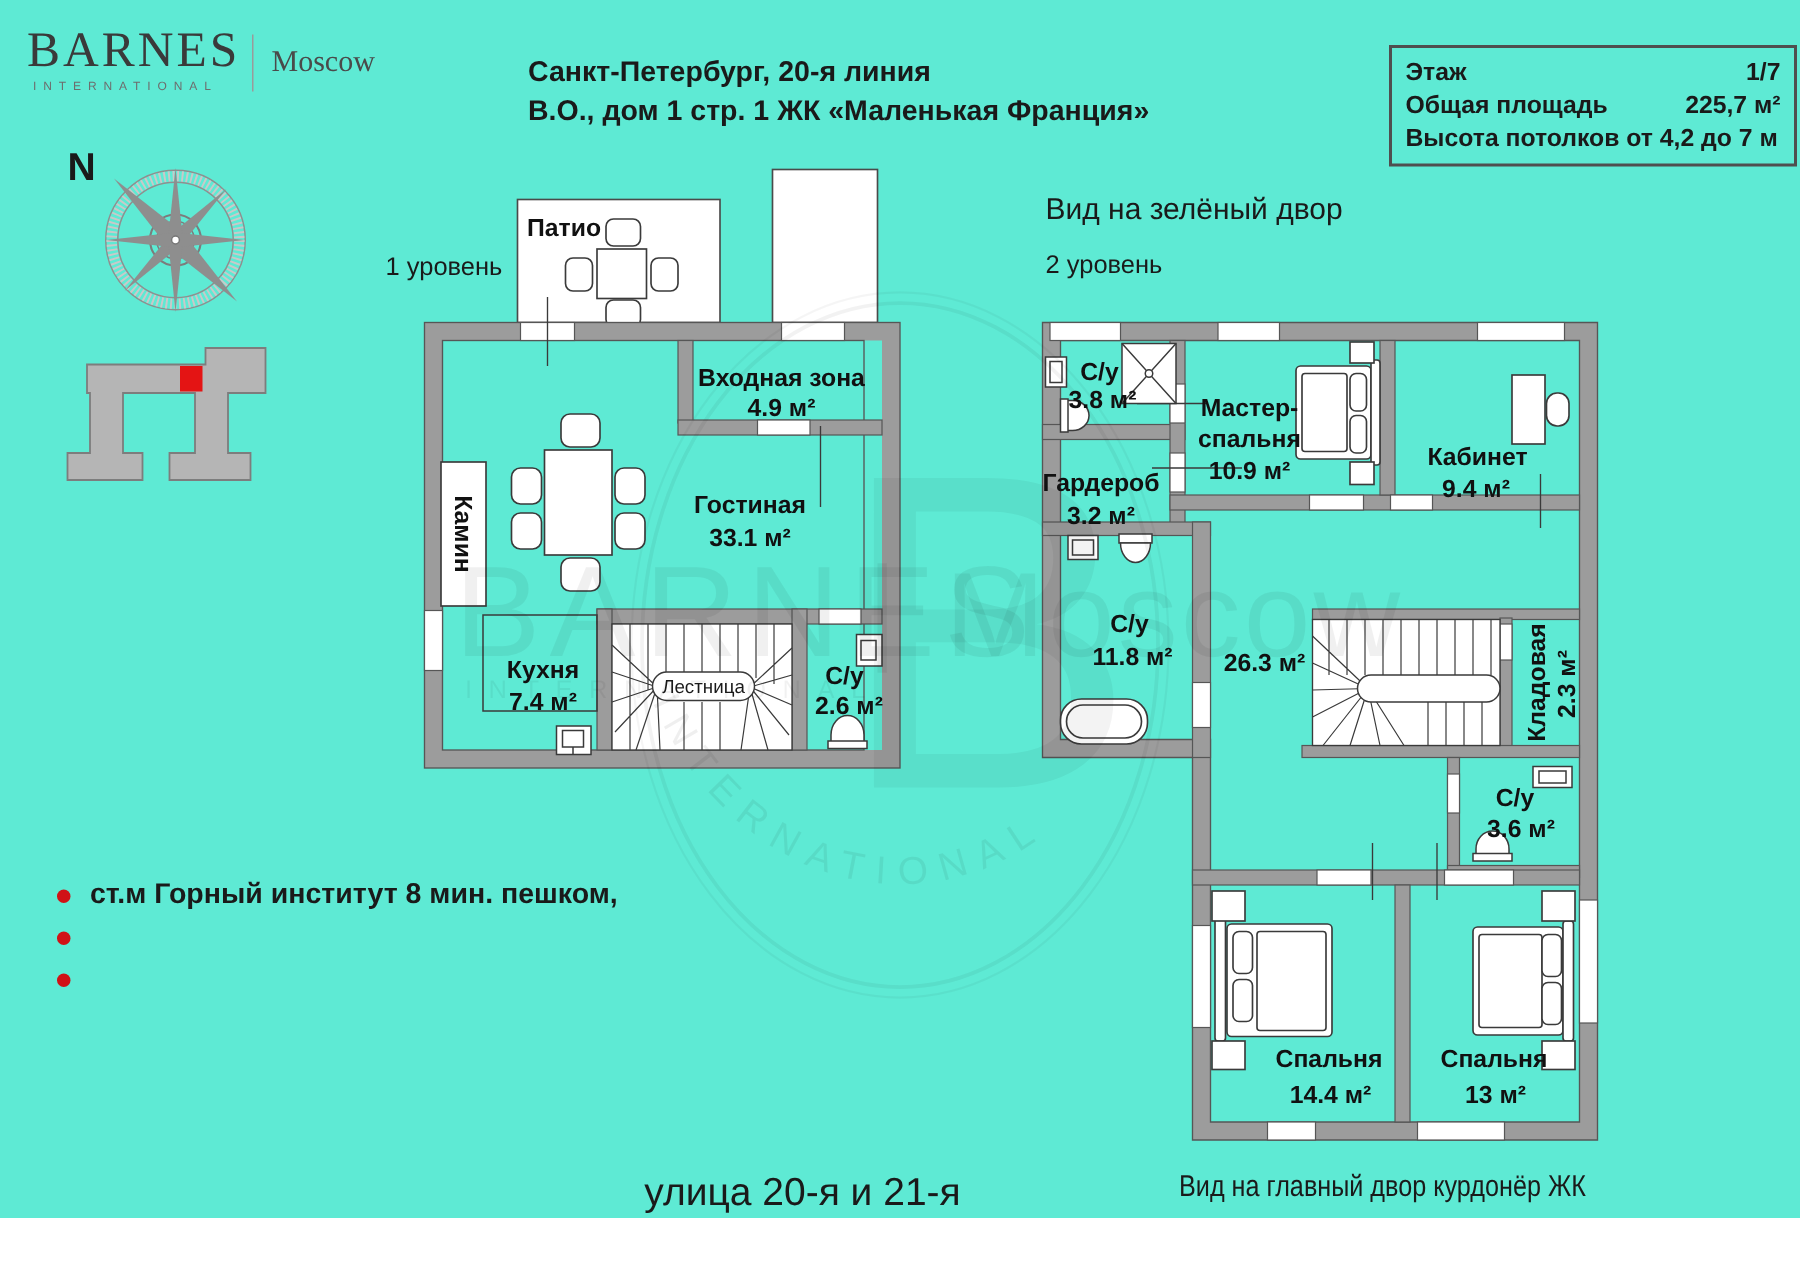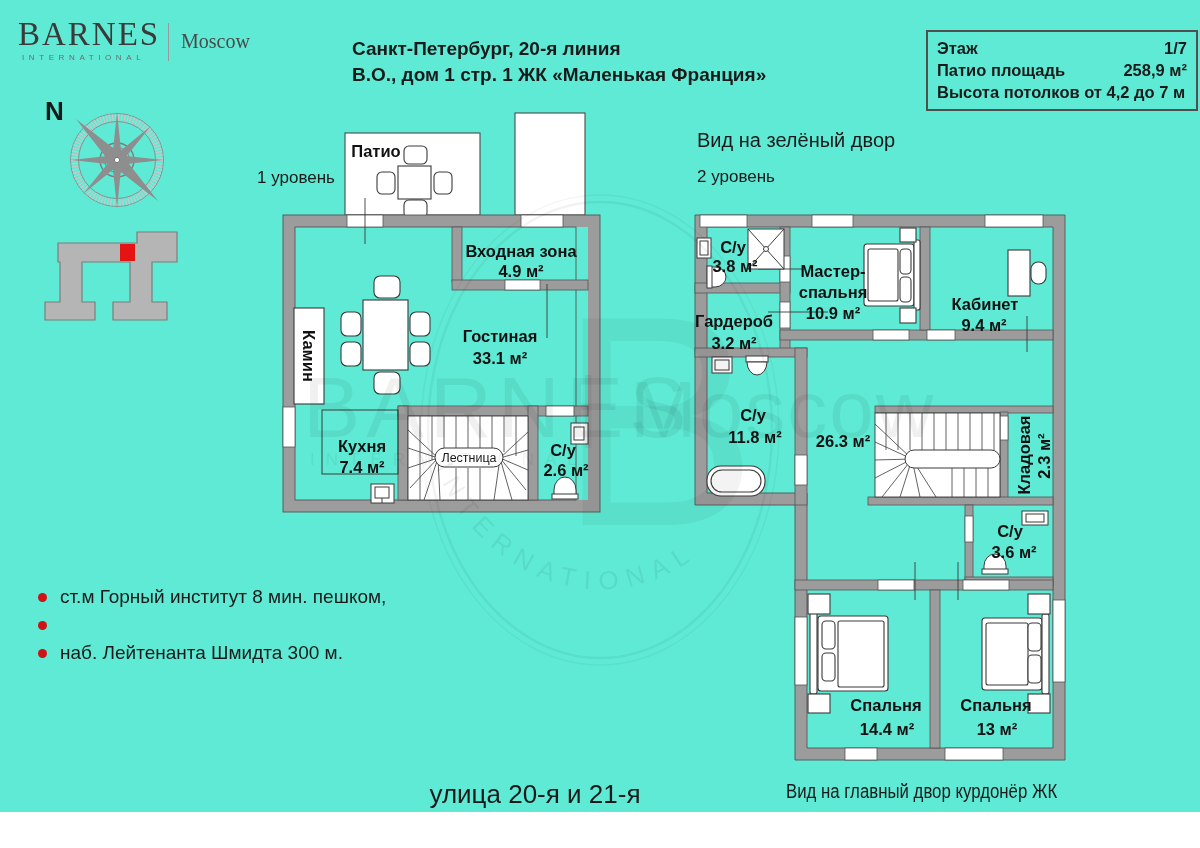--- a/index.html
+++ b/index.html
@@ -16,21 +16,21 @@
   .title{position:absolute;left:352px;top:36px;width:520px;
          font-size:19px;font-weight:600;line-height:1.35;}
   .info-box{position:absolute;left:926px;top:30px;width:250px;border:2px solid #4f4f4f;
             padding:5px 9px 6px 9px;font-size:16.5px;font-weight:600;line-height:22px;}
   .info-row{display:flex;justify-content:space-between;}
   
   .lvl-label{position:absolute;font-size:17px;font-weight:400;text-align:center;}
   .view-label{position:absolute;font-size:20px;font-weight:400;}
   
   .bullets{position:absolute;left:38px;top:583px;list-style:none;margin:0;padding:0;}
-  .bullets li{display:flex;align-items:center;font-size:19px;font-weight:400;height:28px;}
+  .bullets li{display:flex;align-items:center;font-size:19px;font-weight:700;height:28px;}
   .bullet-dot{width:9px;height:9px;border-radius:50%;background:#d01216;margin-right:13px;flex:0 0 auto;}
   
   .footer-street{position:absolute;left:395px;top:779px;width:280px;text-align:center;font-size:26px;}
   .footer-courtyard{position:absolute;left:786px;top:780px;font-size:20px;white-space:nowrap;
                     transform:scaleX(0.84);transform-origin:left center;}
   .abs{position:absolute;}
   .wm{pointer-events:none;}
 </style>
 </head>
 <body>
@@ -48,22 +48,22 @@
     <div>Санкт-Петербург, 20-я линия</div>
     <div>В.О., дом 1 стр. 1 ЖК «Маленькая Франция»</div>
   </div>
 
   <div class="info-box">
     <div class="info-row">
       <span>Этаж</span>
       <span>1/7</span>
     </div>
     <div class="info-row">
-      <span>Патио площадь</span>
-      <span>258,9 м²</span>
+      <span>Общая площадь</span>
+      <span>225,7 м²</span>
     </div>
     <div>Высота потолков от 4,2 до 7 м</div>
   </div>
 
   <svg class="abs" style="left:35px;top:88px" width="140" height="140" viewBox="35 88 140 140">
     <text x="45" y="120" font-size="26" font-weight="600" fill="#1a1a1a">N</text>
     <circle cx="117" cy="160" r="46.5" fill="none" stroke="#8f8f8f" stroke-width="1"></circle>
     <circle cx="117" cy="160" r="42.5" fill="none" stroke="#c9c9c9" stroke-width="7" stroke-dasharray="1.3 1.7"></circle>
     <circle cx="117" cy="160" r="38.5" fill="none" stroke="#8f8f8f" stroke-width="1"></circle>
     <circle cx="117" cy="160" r="17" fill="none" stroke="#7c7c7c" stroke-width="1.4"></circle>
@@ -356,20 +356,19 @@
   <ul class="bullets">
     <li>
       <span class="bullet-dot"></span>
       <span>ст.м Горный институт 8 мин. пешком,</span>
     </li>
     <li>
       <span class="bullet-dot"></span>
     </li>
     <li>
       <span class="bullet-dot"></span>
-      <span>наб. Лейтенанта Шмидта 300 м.</span>
     </li>
   </ul>
 
   <div class="footer-street">улица 20-я и 21-я линия В.О</div>
   <div class="footer-courtyard">Вид на главный двор курдонёр ЖК</div>
 
 </div>
 
 </body></html>

